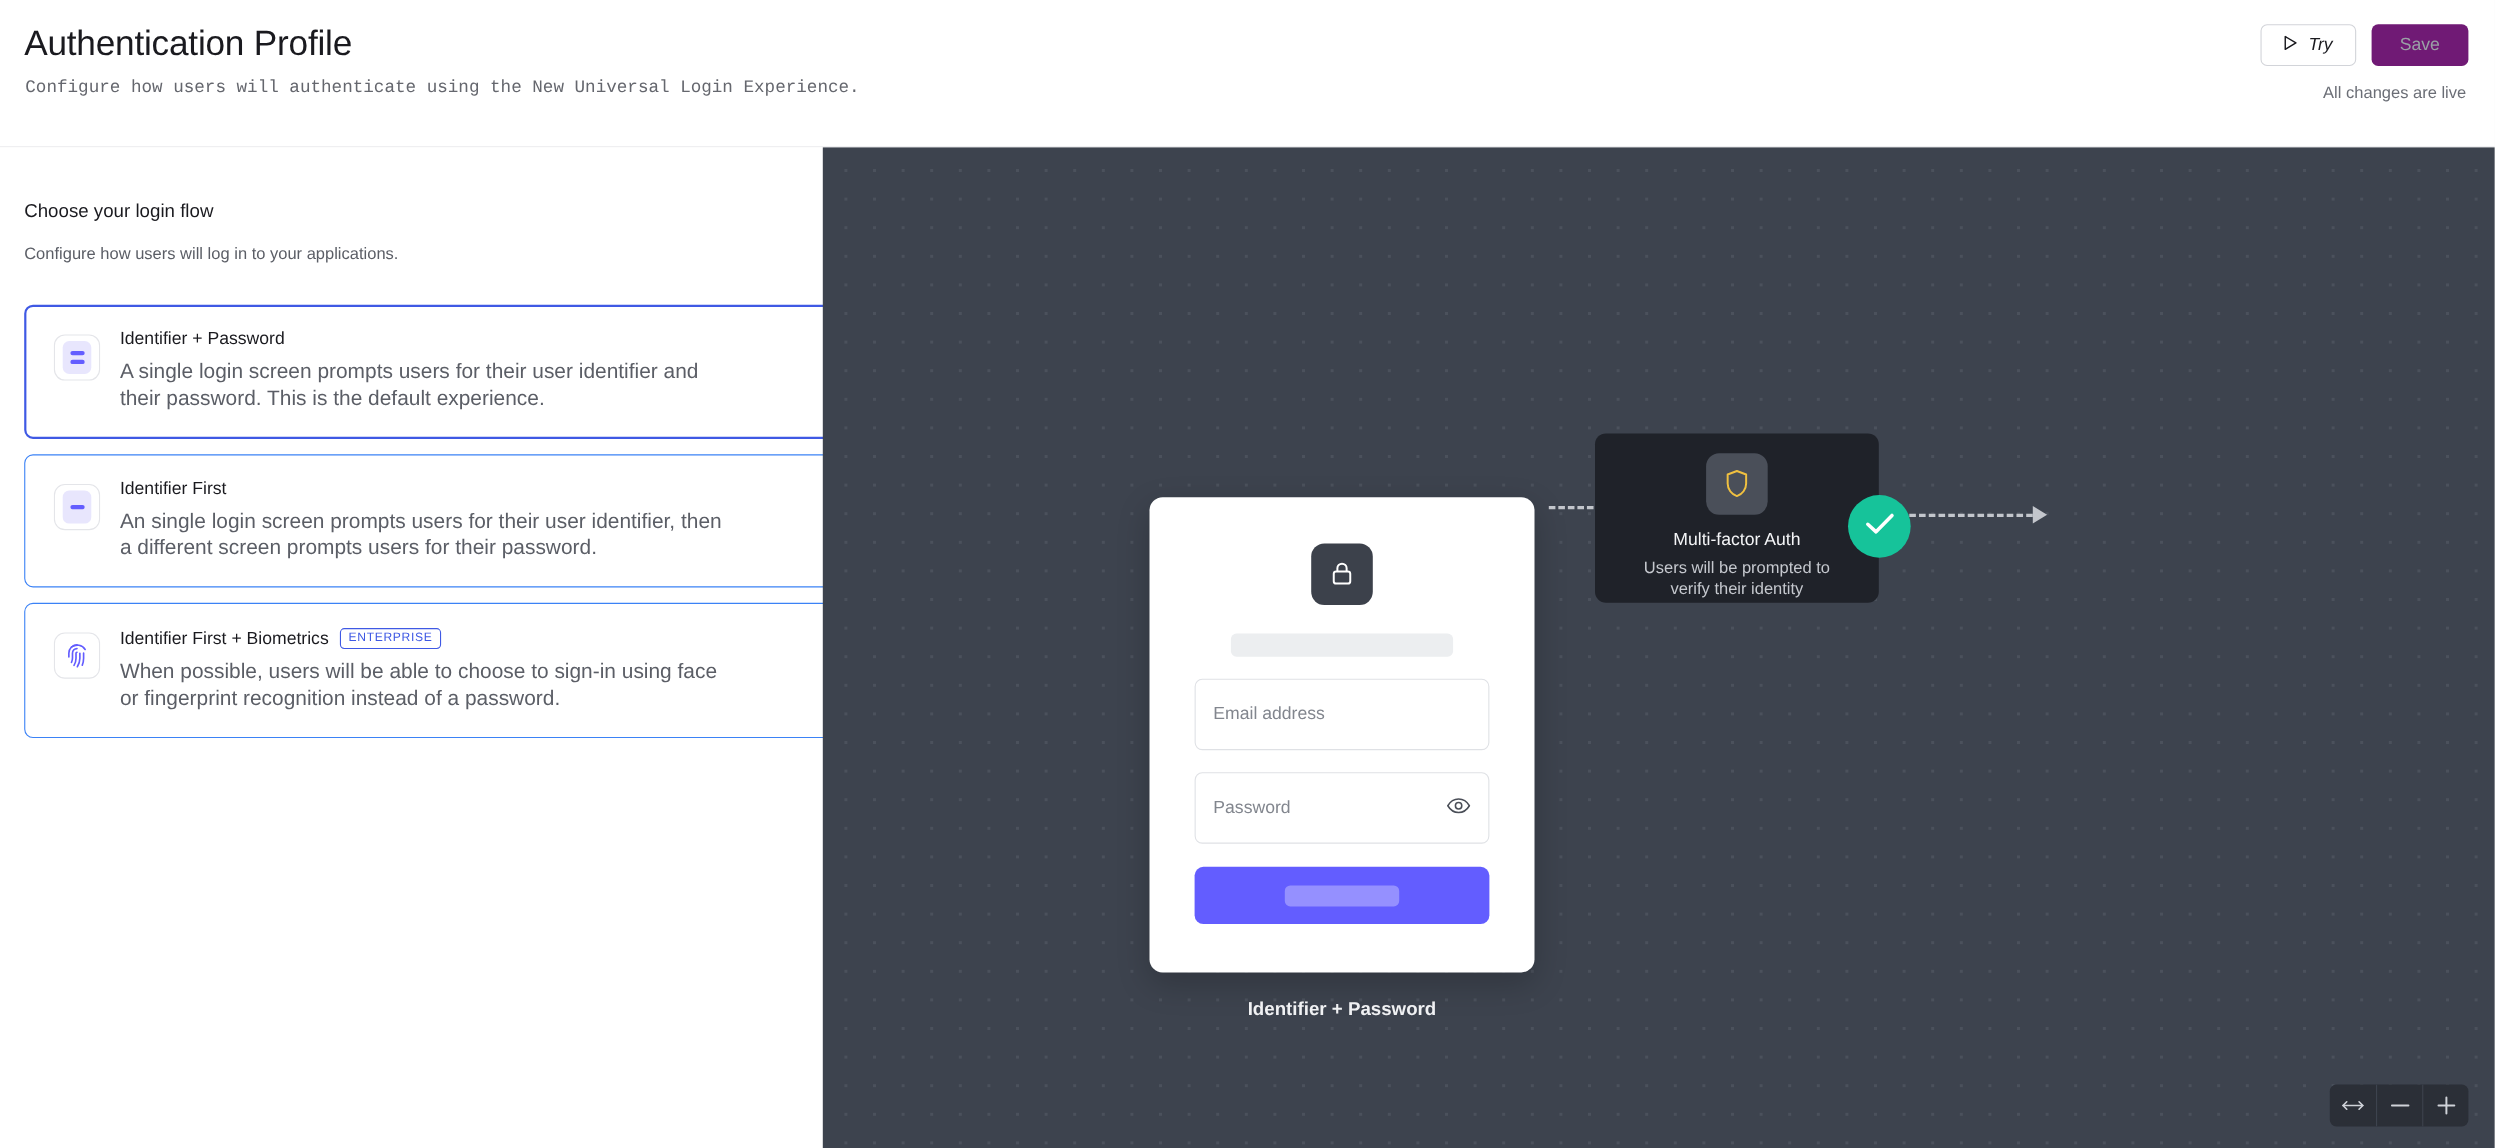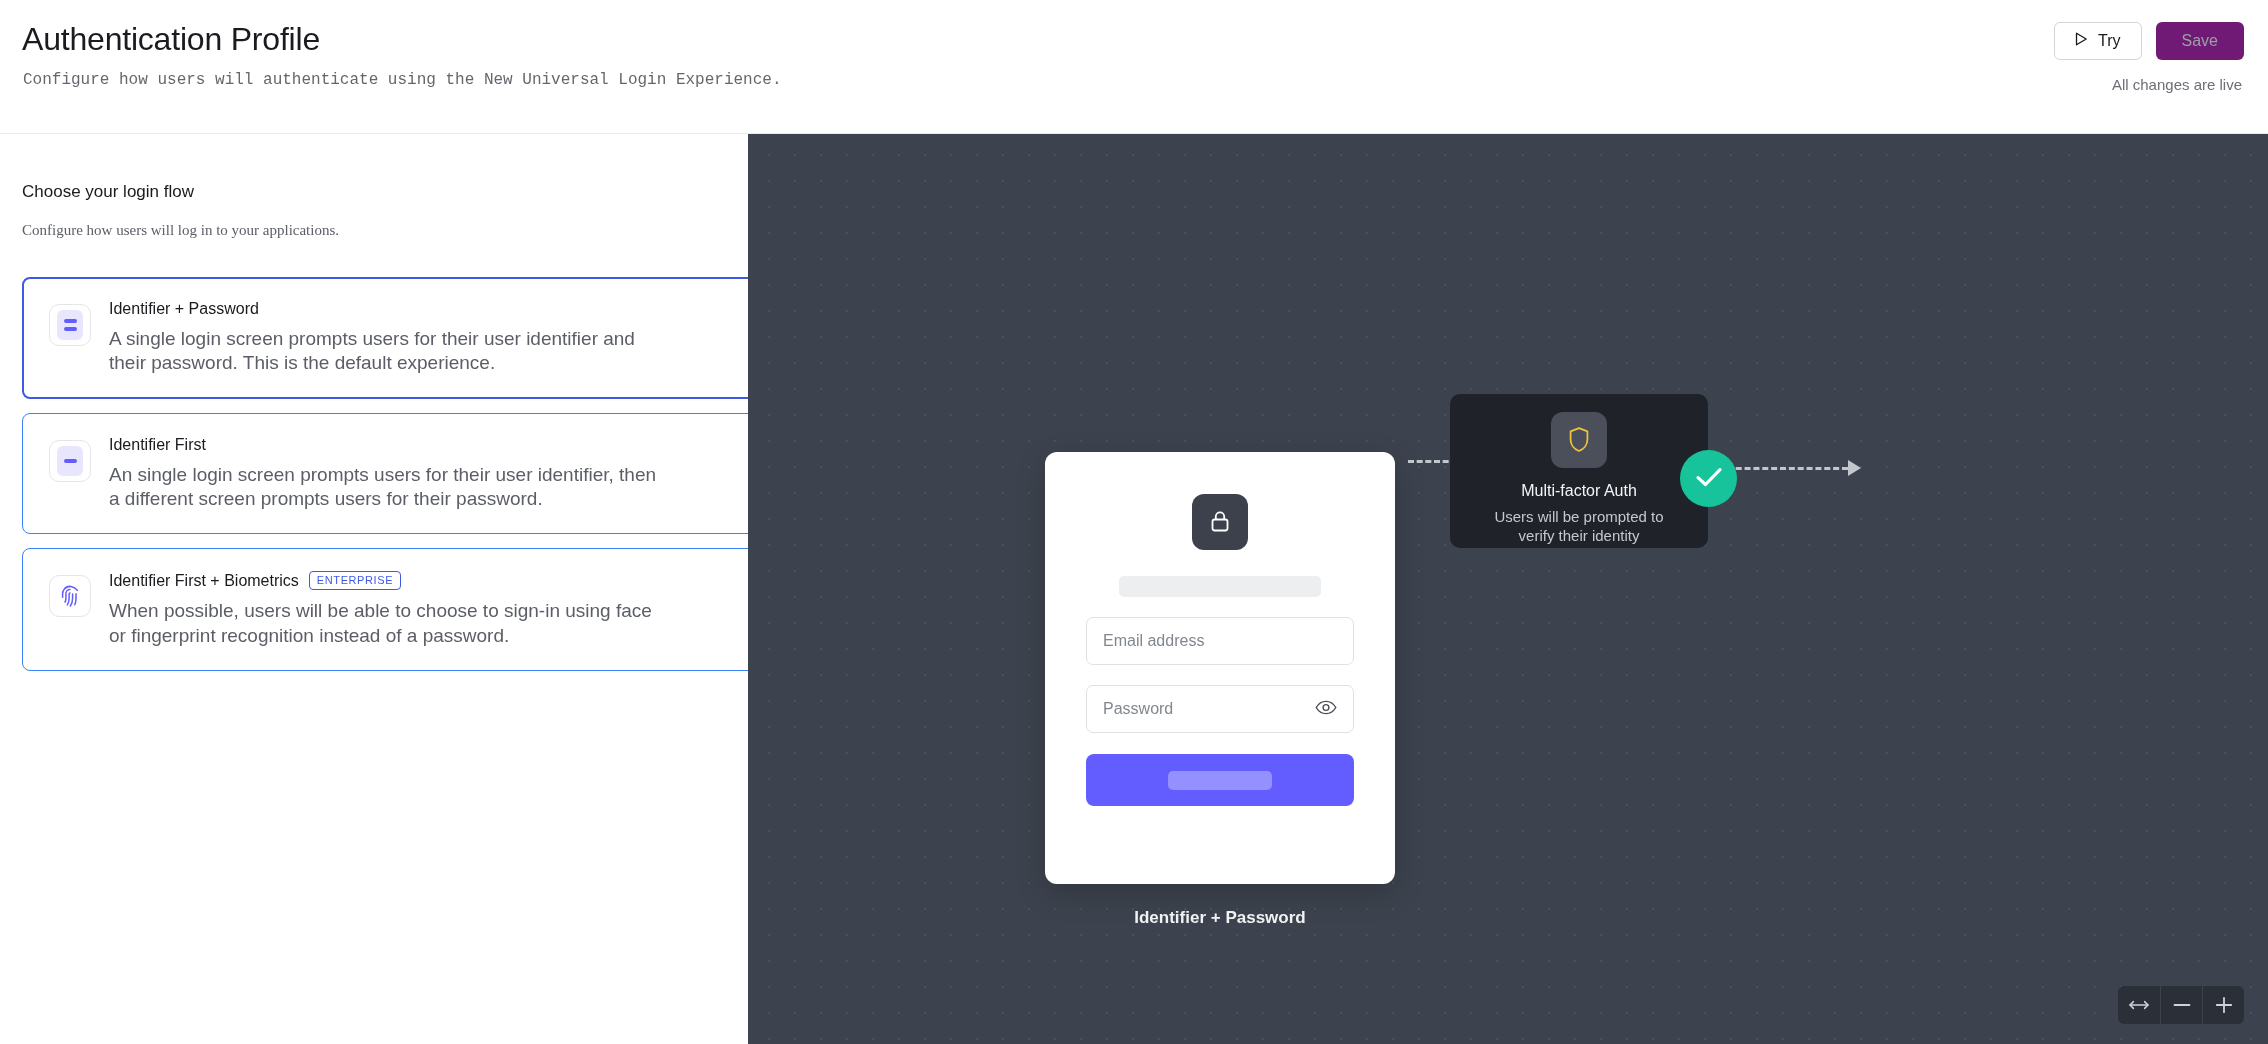--- a/index.html
+++ b/index.html
@@ -25,39 +25,39 @@
     font-size: 16px; color: #65676e; font-family: Liberation Mono, monospace;
   }
   .header-actions {
     position: absolute; right: 24px; top: 22px;
     display: flex; align-items: center; gap: 14px;
   }
   .btn-try {
     display: flex; align-items: center; gap: 10px;
     height: 38px; padding: 0 20px;
     border: 1px solid #d2d4d9; border-radius: 6px; background: #fff;
-    font-size: 16px; color: #1a1a1f; cursor: pointer;
+    font-size: 16px; color: #1a1a1f; cursor: pointer; font-style: italic;
   }
   .btn-save {
     height: 38px; padding: 0 26px;
     border: none; border-radius: 6px; background: #701a75;
     font-size: 16px; color: #9aa0a6; cursor: default;
   }
   .changes-live {
     position: absolute; right: 26px; top: 76px;
     font-size: 15px; color: #6b6e76;
   }
 
   
   .left-panel {
     position: absolute; left: 0; top: 134px; width: 899px; height: 910px;
     background: #fff; padding: 48px 22px 0 22px;
   }
   .section-title { font-size: 17px; color: #1a1a1f; font-weight: 400; }
-  .section-sub { margin-top: 20px; font-size: 15px; color: #5b5e66; font-family: Liberation Serif, serif; }
+  .section-sub { margin-top: 20px; font-size: 15px; color: #5b5e66; }
 
   .cards { margin-top: 38px; display: flex; flex-direction: column; gap: 14px; }
   .card {
     position: relative; display: flex; gap: 18px;
     padding: 22px 22px 22px 26px;
     border: 1px solid #3b82f6; border-radius: 8px; background: #fff;
     cursor: pointer; min-height: 90px;
   }
   .card.selected { border: 2px solid #3f59e4; padding: 21px 21px 21px 25px; }
   .card-icon {
@@ -96,21 +96,21 @@
     box-shadow: 0 10px 30px rgba(0,0,0,0.20);
     display: flex; flex-direction: column; align-items: center;
     padding-top: 42px;
   }
   .lock-badge {
     width: 56px; height: 56px; border-radius: 12px; background: #3c414b;
     display: flex; align-items: center; justify-content: center;
   }
   .skeleton-title { margin-top: 26px; width: 202px; height: 21px; border-radius: 5px; background: #eceef0; }
   .field {
-    margin-top: 20px; width: 268px; height: 48px;
+    margin-top: 20px; width: 268px; height: 65px;
     border: 1px solid #dfe1e5; border-radius: 7px; background: #fff;
     display: flex; align-items: center; padding: 0 16px;
     font-size: 16px; color: #82868e;
   }
   .field .field-label { flex: 1 1 auto; }
   .submit-btn {
     margin-top: 21px; width: 268px; height: 52px; border-radius: 8px; background: #635dff;
     display: flex; align-items: center; justify-content: center; border: none; cursor: pointer;
   }
   .submit-inner { width: 104px; height: 19px; border-radius: 5px; background: #9590ff; }

